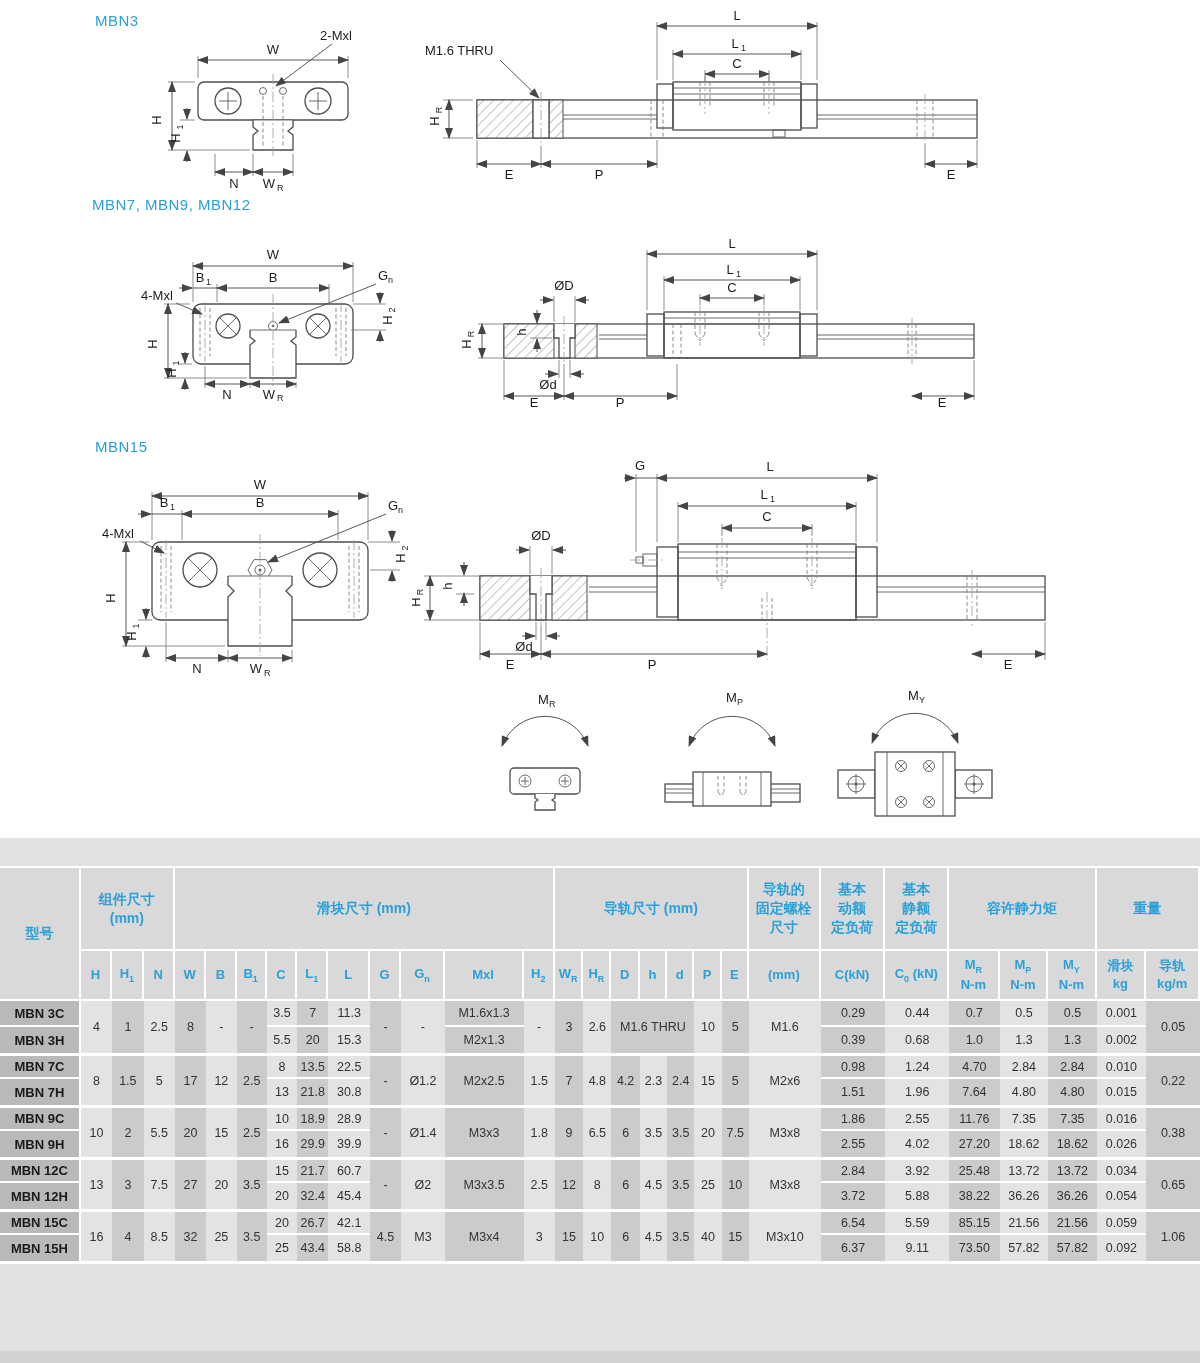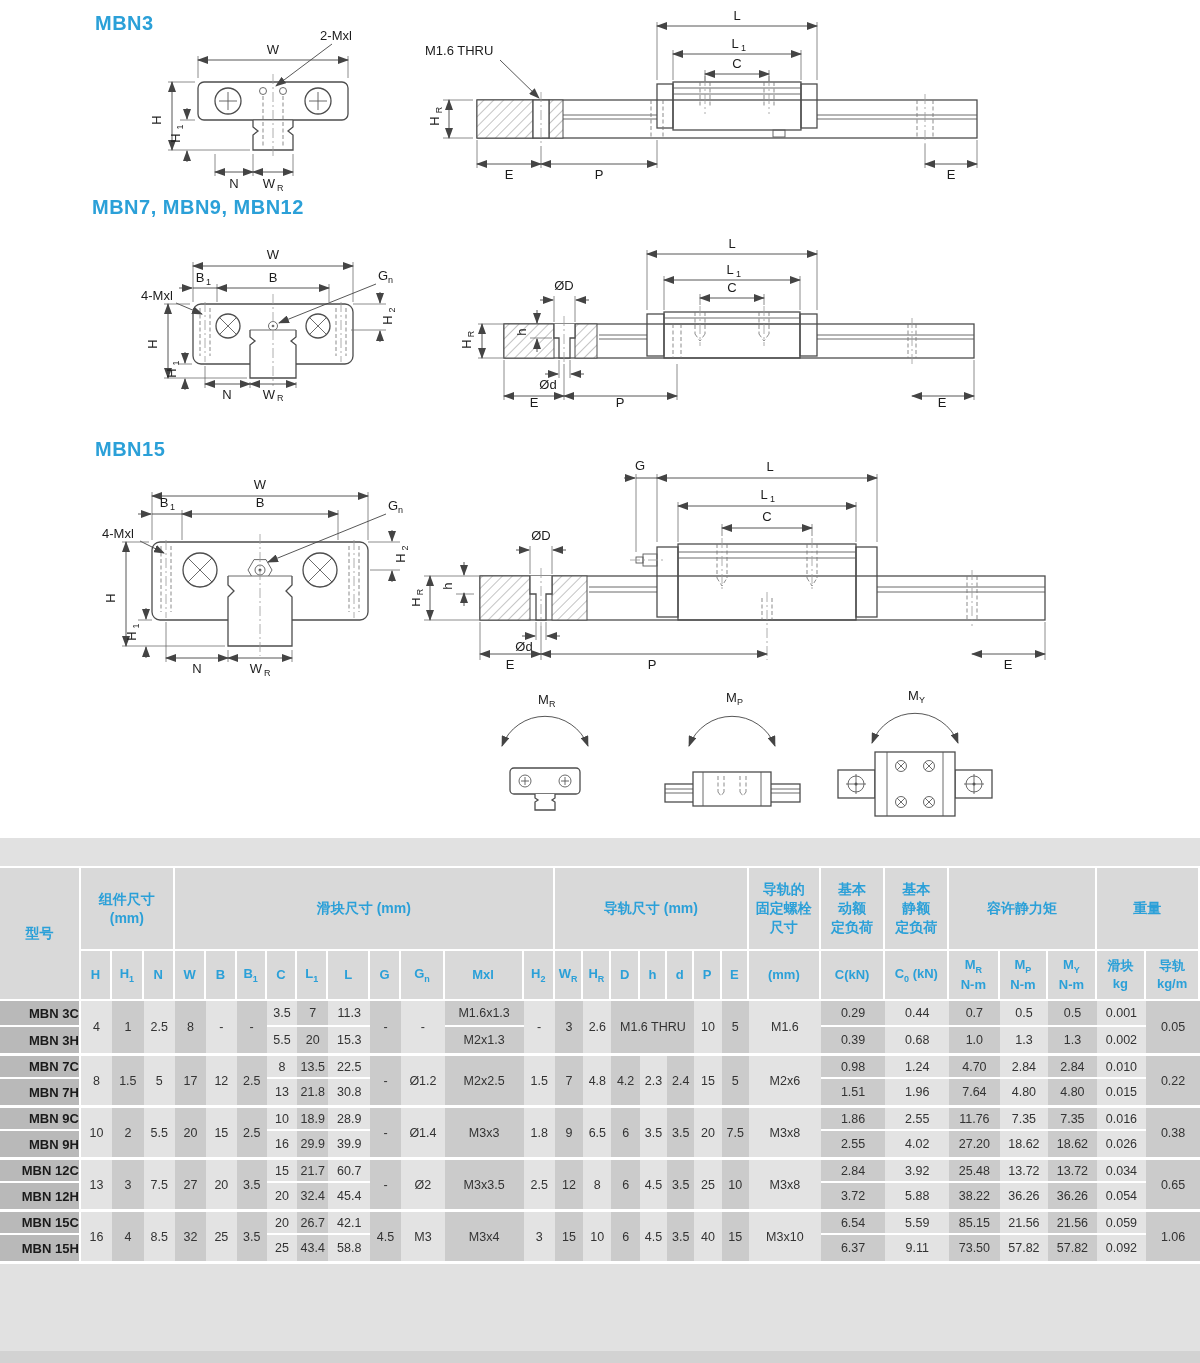--- a/index.html
+++ b/index.html
@@ -2,21 +2,21 @@
 <html style="--accent-blue: #2ba0d8; --header-bg: #d9d9d9; --col-light: #e3e3e3; --col-dark: #cbcbcb; --model-bg: #b9b9b9; --section-bg: #e1e1e1;"><head>
 <meta charset="utf-8">
 <style>
 :root{
   --accent-blue:#2ba0d8; --header-bg:#d9d9d9; --col-light:#e3e3e3;
   --col-dark:#cbcbcb; --model-bg:#b9b9b9; --section-bg:#e1e1e1;
 }
 *{box-sizing:border-box;margin:0;padding:0}
 body{background:#fff;font-family:"Liberation Sans",sans-serif}
 .page{position:relative;width:1200px;height:1363px;background:#fff;overflow:hidden}
-.sec-title{position:absolute;font-size:20px;font-weight:700;color:var(--accent-blue);letter-spacing:.5px}
+.sec-title{position:absolute;font-size:15px;font-weight:400;color:var(--accent-blue);letter-spacing:.5px}
 .dwg{position:absolute}
 
 .ol{fill:none;stroke:#4d4d4d;stroke-width:1.3}
 .olw{fill:#fff;stroke:#4d4d4d;stroke-width:1.3}
 .tl{fill:none;stroke:#5a5a5a;stroke-width:.9}
 .ext{stroke:#6f6f6f;stroke-width:.8}
 .dim{stroke:#444;stroke-width:.9;marker-start:url(#ar);marker-end:url(#ar)}
 .dimo{stroke:#444;stroke-width:.9;marker-end:url(#ar)}
 .dln{stroke:#444;stroke-width:.9}
 .cl{stroke:#999;stroke-width:.8;stroke-dasharray:10 3 2 3}
@@ -30,21 +30,21 @@
 .spec table{position:absolute;left:0;top:28px;width:1200px;border-collapse:separate;border-spacing:0;table-layout:fixed;
   font-family:"Liberation Sans",sans-serif;font-size:12.5px;color:#333}
 .spec th{background:var(--header-bg);color:var(--accent-blue);font-weight:700;
   border-right:2px solid #fff;border-bottom:2px solid #fff;text-align:center;vertical-align:middle;line-height:1.35}
 .spec thead tr:first-child th{border-top:2px solid #fff}
 th.g1{height:85px;font-size:14px}
 th.g2{height:50px;font-size:13px}
 .spec th sub,.spec td sub{font-size:9px}
 .spec td{height:26px;text-align:center;vertical-align:middle;padding:0;white-space:nowrap}
 td.l{background:var(--col-light)} td.d{background:var(--col-dark)}
-td.m{background:var(--model-bg);text-align:right;font-weight:700;font-size:13px;color:#1a1a1a;border-right:2px solid #fff}
+td.m{background:var(--model-bg);text-align:center;font-weight:700;font-size:13px;color:#1a1a1a;border-right:2px solid #fff}
 tr.gs td{border-top:3px solid #fff}
 td.sp{border-bottom:2px solid #fff}
 .spec table{border-bottom:3px solid #fff}
 .notes{position:absolute;left:10px;top:456px;font-size:14px;color:#262626;line-height:25px}
 .notes .n2{padding-left:24px}
 .bstrip{position:absolute;left:0;bottom:0;width:100%;height:12px;background:#d2d2d2}
 </style>
 </head>
 <body>
 

